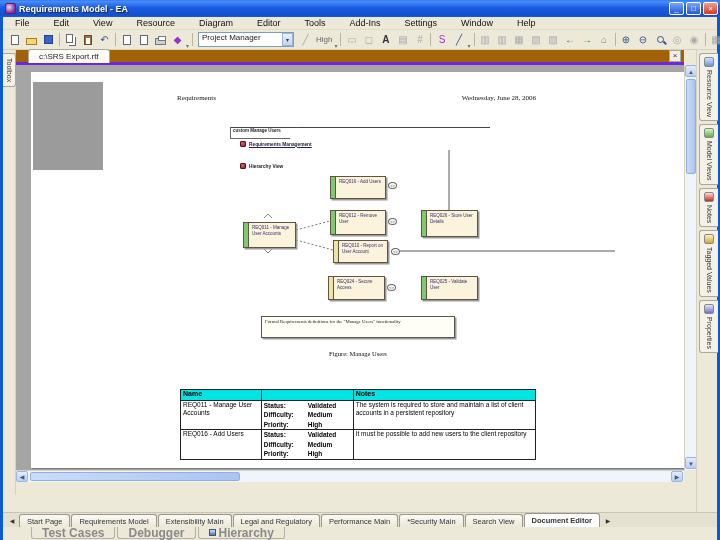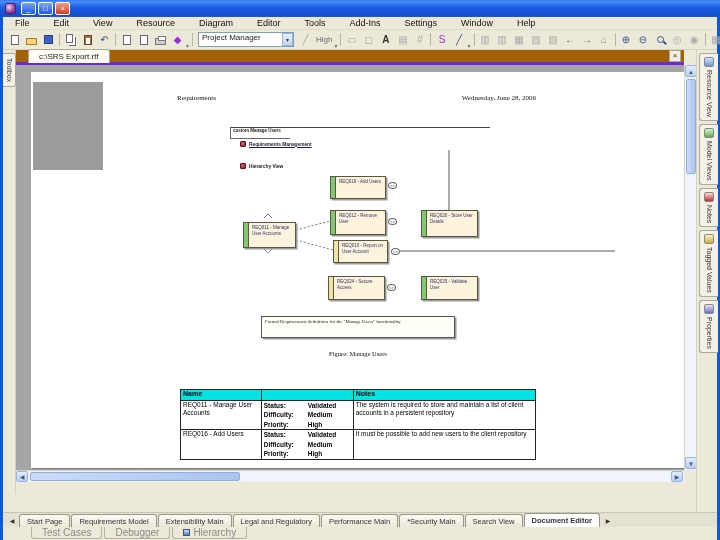--- a/index.html
+++ b/index.html
@@ -137,32 +137,33 @@
   
   .tabrow1 { position:absolute; left:0; top:495px; width:714px; height:15px; background:#E4E1D0;
     border-top:1px solid #C9C5B2; display:flex; align-items:flex-end; padding:0 2px; }
   .navbtn { width:14px; height:12px; font-size:6px; color:#333; text-align:center; line-height:12px; flex:none; }
   .dtab { height:13px; padding:0 7px; margin-right:1px; font-size:7.5px; color:#333; line-height:13px;
     background:linear-gradient(#FBFAF4,#ECE8D6); border:1px solid #9a968a; border-bottom:none;
     border-radius:3px 3px 0 0; white-space:nowrap; }
   .dtab.active { background:#fff; font-weight:bold; height:14px; }
   .tabrow2 { position:absolute; left:0; top:510px; width:714px; height:14px; background:#ECE9D8;
     display:flex; align-items:flex-start; padding-left:28px; }
-  .ttab { height:12px; padding:0 10px; font-size:10px; color:#8a8a8a; line-height:12px;
+  .ttab { height:12px; padding:0 10px; font-size:12px; color:#8a8a8a; line-height:12px;
     background:#ECE9D8; border:1px solid #b5b2a5; border-top:none; border-radius:0 0 3px 3px;
-    margin-right:2px; display:flex; align-items:center; gap:3px; }
+    margin-right:2px; display:flex; align-items:center; gap:3px;font-weight:bold; }
   .tt-ico { width:7px; height:7px; background:linear-gradient(#cfe2ff,#4878c0); border:1px solid #456; }
 </style>
 </head>
 <body>
 
 <div class="win">
 
   <div class="titlebar">
     <span class="app-ico"></span>
+    <span class="title-text">Requirements Model - EA</span>
     <span class="winbtn b-min"></span>
     <span class="winbtn b-max"></span>
     <span class="winbtn b-close"></span>
   </div>
 
   <div class="frame">
 
     <div class="menubar">
       <span class="menu-item">File</span>
       <span class="menu-item">Edit</span>

